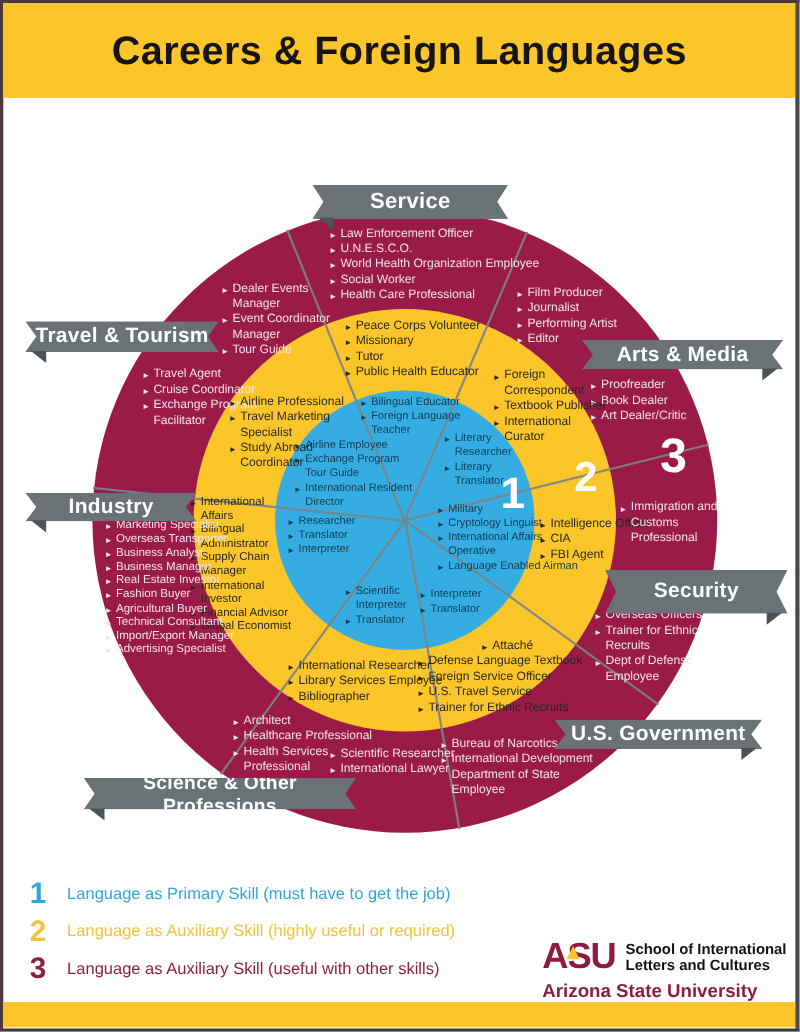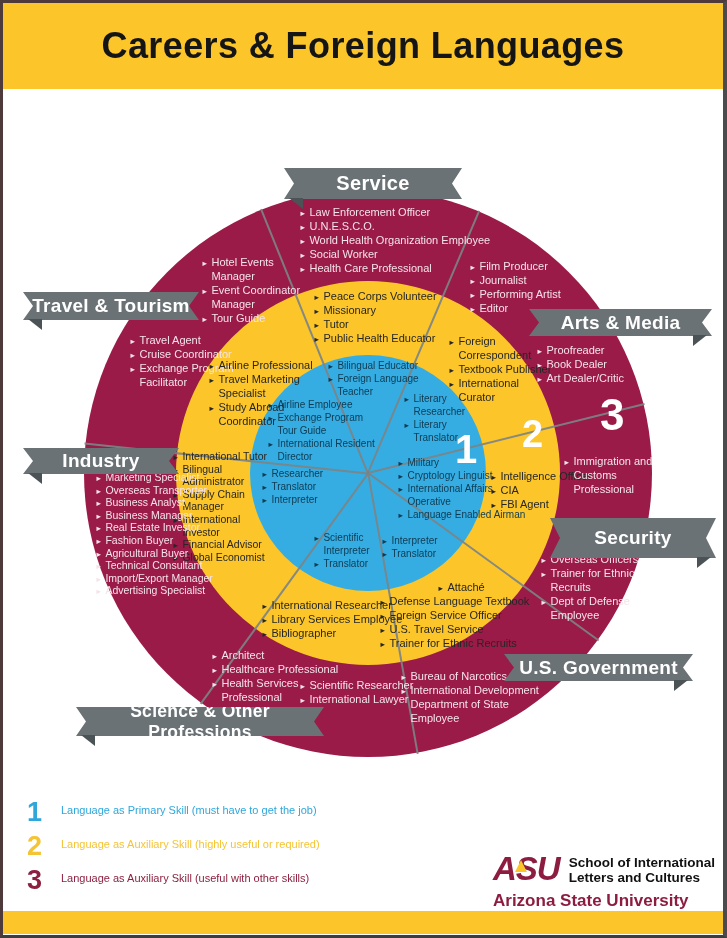--- a/index.html
+++ b/index.html
@@ -43,30 +43,30 @@
 
   
   .ringnum { position:absolute; z-index:5; color:#fff; font-weight:bold; line-height:1; }
   .rn1 { left:452px; top:426px; font-size:40px; }
   .rn2 { left:519px; top:412px; font-size:38px; }
   .rn3 { left:597px; top:390px; font-size:44px; }
 
   
   .legend-row { position:absolute; left:24px; display:flex; align-items:flex-start; }
   .legend-num { width:30px; font-size:27px; font-weight:bold; line-height:1; text-align:left; }
-  .legend-label { font-size:11px; padding-top:5px; margin-left:4px; }
+  .legend-label { font-size:15px; padding-top:5px; margin-left:4px; }
   .lg-blue   { color:#2FA7DB; }
   .lg-gold   { color:#F4C436; }
   .lg-maroon { color:#8C2040; }
 
   
   .logo { position:absolute; left:490px; top:850px; z-index:4; }
   .logo-row { display:flex; }
   .asu { position:relative; font-size:33px; font-weight:900; color:#8C1D40;
-         line-height:.95; letter-spacing:-1px;font-style:italic; }
+         line-height:.95; letter-spacing:-1px; }
   .asu-spark { position:absolute; left:22px; top:7px; width:0; height:0;
                border-left:6px solid transparent; border-right:6px solid transparent;
                border-bottom:12px solid #FCC62B; }
   .school { margin-left:9px; font-size:13.5px; font-weight:bold; color:#111; line-height:1.1; padding-top:3px; }
   .univ { font-size:17px; font-weight:bold; color:#8C1D40; margin-top:5px; }
 
   .footbar { position:absolute; left:0; right:0; top:908px; height:23px; background:#FCC62B; z-index:2; }
 </style>
 </head>
 <body>
@@ -169,21 +169,21 @@
       </div>
       <div class="li">
         <span class="blt">►</span>
         <span>Foreign Language Teacher</span>
       </div>
     </div>
 
   <div class="blk on-maroon" style="left:198px;top:253px;width:102px;">
       <div class="li">
         <span class="blt">►</span>
-        <span>Hotel Events Manager</span>
+        <span>Dealer Events Manager</span>
       </div>
       <div class="li">
         <span class="blt">►</span>
         <span>Event Coordinator Manager</span>
       </div>
       <div class="li">
         <span class="blt">►</span>
         <span>Tour Guide</span>
       </div>
     </div>
@@ -444,21 +444,21 @@
         <span>Translator</span>
       </div>
       <div class="li">
         <span class="blt">►</span>
         <span>Interpreter</span>
       </div>
     </div>
   <div class="blk on-gold sm" style="left:169px;top:447px;width:97px;">
       <div class="li">
         <span class="blt">►</span>
-        <span>International Tutor</span>
+        <span>International Affairs</span>
       </div>
       <div class="li">
         <span class="blt">►</span>
         <span>Bilingual Administrator</span>
       </div>
       <div class="li">
         <span class="blt">►</span>
         <span>Supply Chain Manager</span>
       </div>
       <div class="li">

